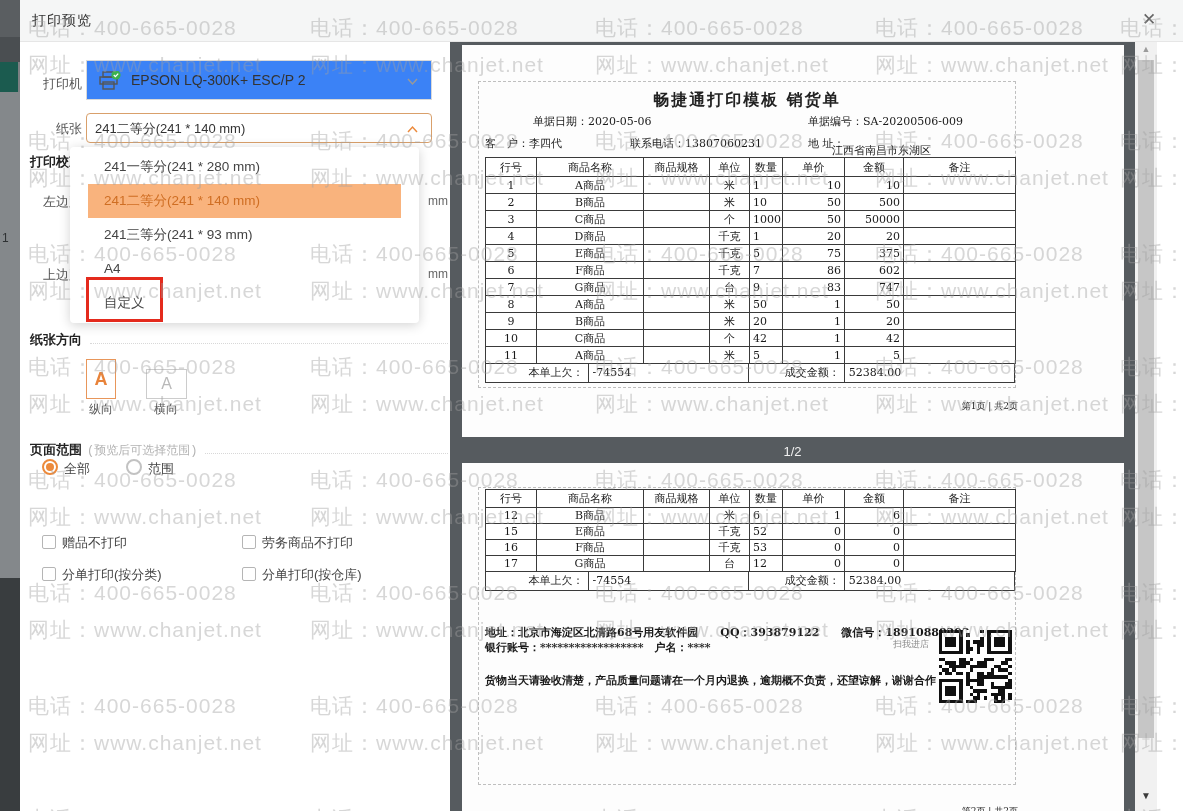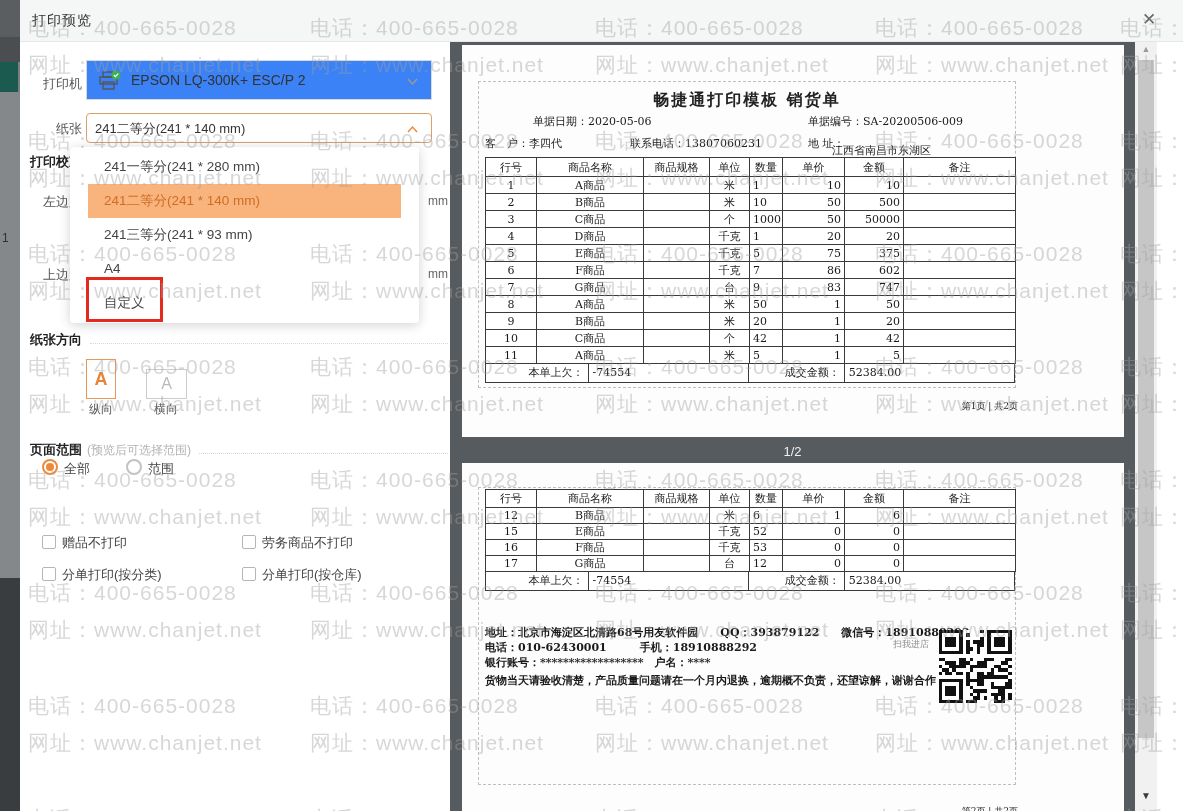--- a/index.html
+++ b/index.html
@@ -34,21 +34,21 @@
   .paper-input { position:absolute; left:66px; top:71px; width:346px; height:30px; border:1px solid #d9a06b; border-radius:4px; background:#fff; cursor:pointer; }
   .paper-input .ptxt { position:absolute; left:8px; top:6px; font-size:13px; color:#333; }
   .paper-input .chev { top:9px; }
   .munit { position:absolute; left:408px; font-size:12px; color:#666; z-index:1; }
 
   .dropdown { position:absolute; left:50px; top:105px; width:349px; background:#fff; border-radius:4px;
               box-shadow:0 2px 12px rgba(0,0,0,0.18); padding:3px 18px; z-index:10; }
   .dd-item { height:34px; line-height:34px; padding-left:16px; font-size:13.5px; color:#444; cursor:pointer; white-space:nowrap; }
   .dd-item.selected { background:#f9b37d; color:#cf6e23; }
 
-  .sec { position:absolute; left:10px; width:418px; display:flex; align-items:baseline; }
+  .sec { position:absolute; left:10px; width:418px; display:flex; align-items:baseline;font-family:Liberation Mono, monospace; }
   .sec .shead { font-size:13px; font-weight:bold; color:#222; white-space:nowrap; }
   .sec .snote { font-size:12px; color:#b3b3b3; margin-left:5px; white-space:nowrap; }
   .sec .dots { flex:1; border-bottom:1px dotted #d8d8d8; margin-left:8px; height:9px; }
 
   .tile { position:absolute; background:#fff; cursor:pointer; display:flex; align-items:center; justify-content:center; }
   .tile.portrait { left:66px; top:317px; width:30px; height:40px; border:1px solid #e8965a; }
   .tile.portrait .A { color:#e8833a; font-size:18px; font-weight:bold; }
   .tile.landscape { left:126px; top:327px; width:41px; height:30px; border:1px solid #ccc; }
   .tile.landscape .A { color:#b9b9b9; font-size:16px; }
   .tile-label { position:absolute; top:359px; font-size:12px; color:#555; text-align:center; }
@@ -435,21 +435,20 @@
               </div>
             <div class="inv-footer">
               <div class="fc1">本单上欠：</div>
               <div class="fc2">-74554</div>
               <div class="fc3">成交金额：</div>
               <div class="fc4">52384.00</div>
             </div>
           </div>
           <div class="contact" style="top:162px;">
             <div>地址：北京市海淀区北清路68号用友软件园　　QQ：393879122　　微信号：18910888292</div>
-            <div>电话：010-62430001　　　手机：18910888292</div>
             <div>银行账号：******************　户名：****</div>
           </div>
           <div class="note-line" style="top:210px;">货物当天请验收清楚，产品质量问题请在一个月内退换，逾期概不负责，还望谅解，谢谢合作！</div>
           <span class="qr-label">扫我进店</span>
           <div class="qr" id="qr"><svg viewBox="0 0 21 21" width="74" height="73" shape-rendering="crispEdges" fill="#111">
                 <rect x="0" y="0" width="21" height="21" fill="#fff"></rect>
                 <rect x="12" y="0" width="1" height="1"></rect>
                 <rect x="8" y="1" width="1" height="1"></rect>
                 <rect x="12" y="2" width="1" height="1"></rect>
                 <rect x="8" y="3" width="1" height="1"></rect>

